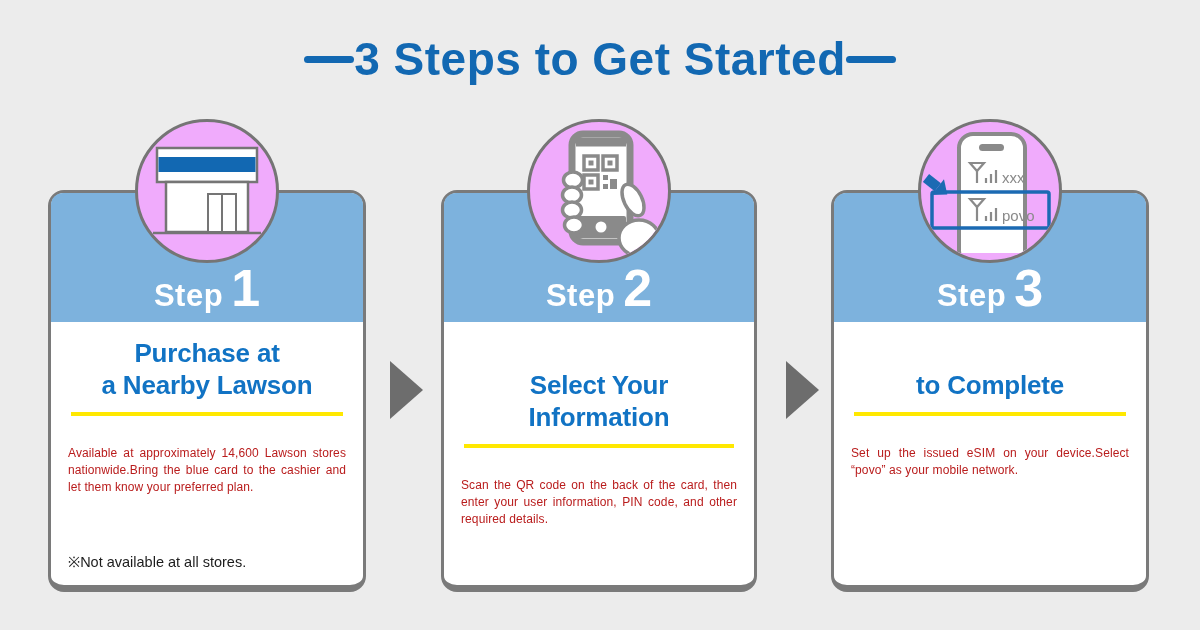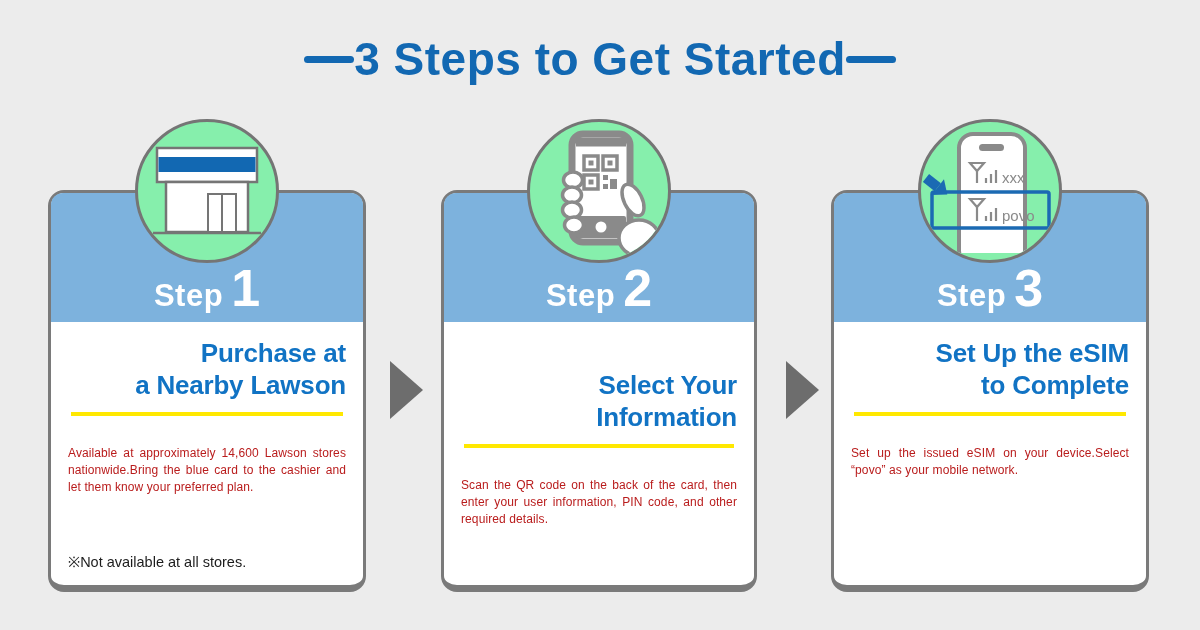--- a/index.html
+++ b/index.html
@@ -36,31 +36,31 @@
   .step-row{
     position:absolute;bottom:8px;left:0;width:100%;
     display:flex;justify-content:center;align-items:baseline;gap:8px;
     color:#ffffff;
   }
   .step-word{font-size:31px;font-weight:600;letter-spacing:0.5px;}
   .step-num{font-size:52px;font-weight:bold;line-height:1;}
   .icon-circle{
     position:absolute;top:-74px;left:50%;transform:translateX(-50%);
     width:144px;height:144px;box-sizing:border-box;
-    background:#86efac;border:3px solid #757575;border-radius:50%;
+    background:#f0abfc;border:3px solid #757575;border-radius:50%;
     display:flex;align-items:center;justify-content:center;
     overflow:hidden;z-index:2;
   }
   .card-body{
     position:absolute;top:129px;left:0;right:0;bottom:0;
     padding:16px 17px 12px;box-sizing:border-box;
   }
   .card-title{
     color:#1173c4;font-size:26px;font-weight:bold;line-height:1.23;
-    text-align:right;letter-spacing:-0.2px;
+    text-align:center;letter-spacing:-0.2px;
   }
   .yellow-rule{height:4px;background:#ffe800;margin:10px 3px 0;}
   .card-text{
     margin:29px 0 0;font-size:12px;line-height:1.44;color:#b91c1c;
     text-align:justify;letter-spacing:0.1px;
   }
   .card-note{
     position:absolute;bottom:14px;left:17px;right:17px;
     margin:0;font-size:14.5px;color:#1c1c1c;
   }
@@ -193,19 +193,19 @@
       <text x="79" y="92" font-size="15" fill="#8a8a8a">povo</text>
 
       <g transform="translate(3,49) rotate(38)">
         <rect x="0" y="-5" width="15" height="10" fill="#1b6ab3"></rect>
         <polygon points="15,-10 27,0 15,10" fill="#1b6ab3"></polygon>
       </g>
     </svg>
   </div>
   <div class="card-body">
     <div class="card-title">
-      <span>Set Up the eSIM</span><br>
+      <br>
       <span>to Complete</span>
     </div>
     <div class="yellow-rule"></div>
     <p class="card-text">Set up the issued eSIM on your device.Select “povo” as your mobile network.</p>
   </div>
 </div>
 
 </body></html>

